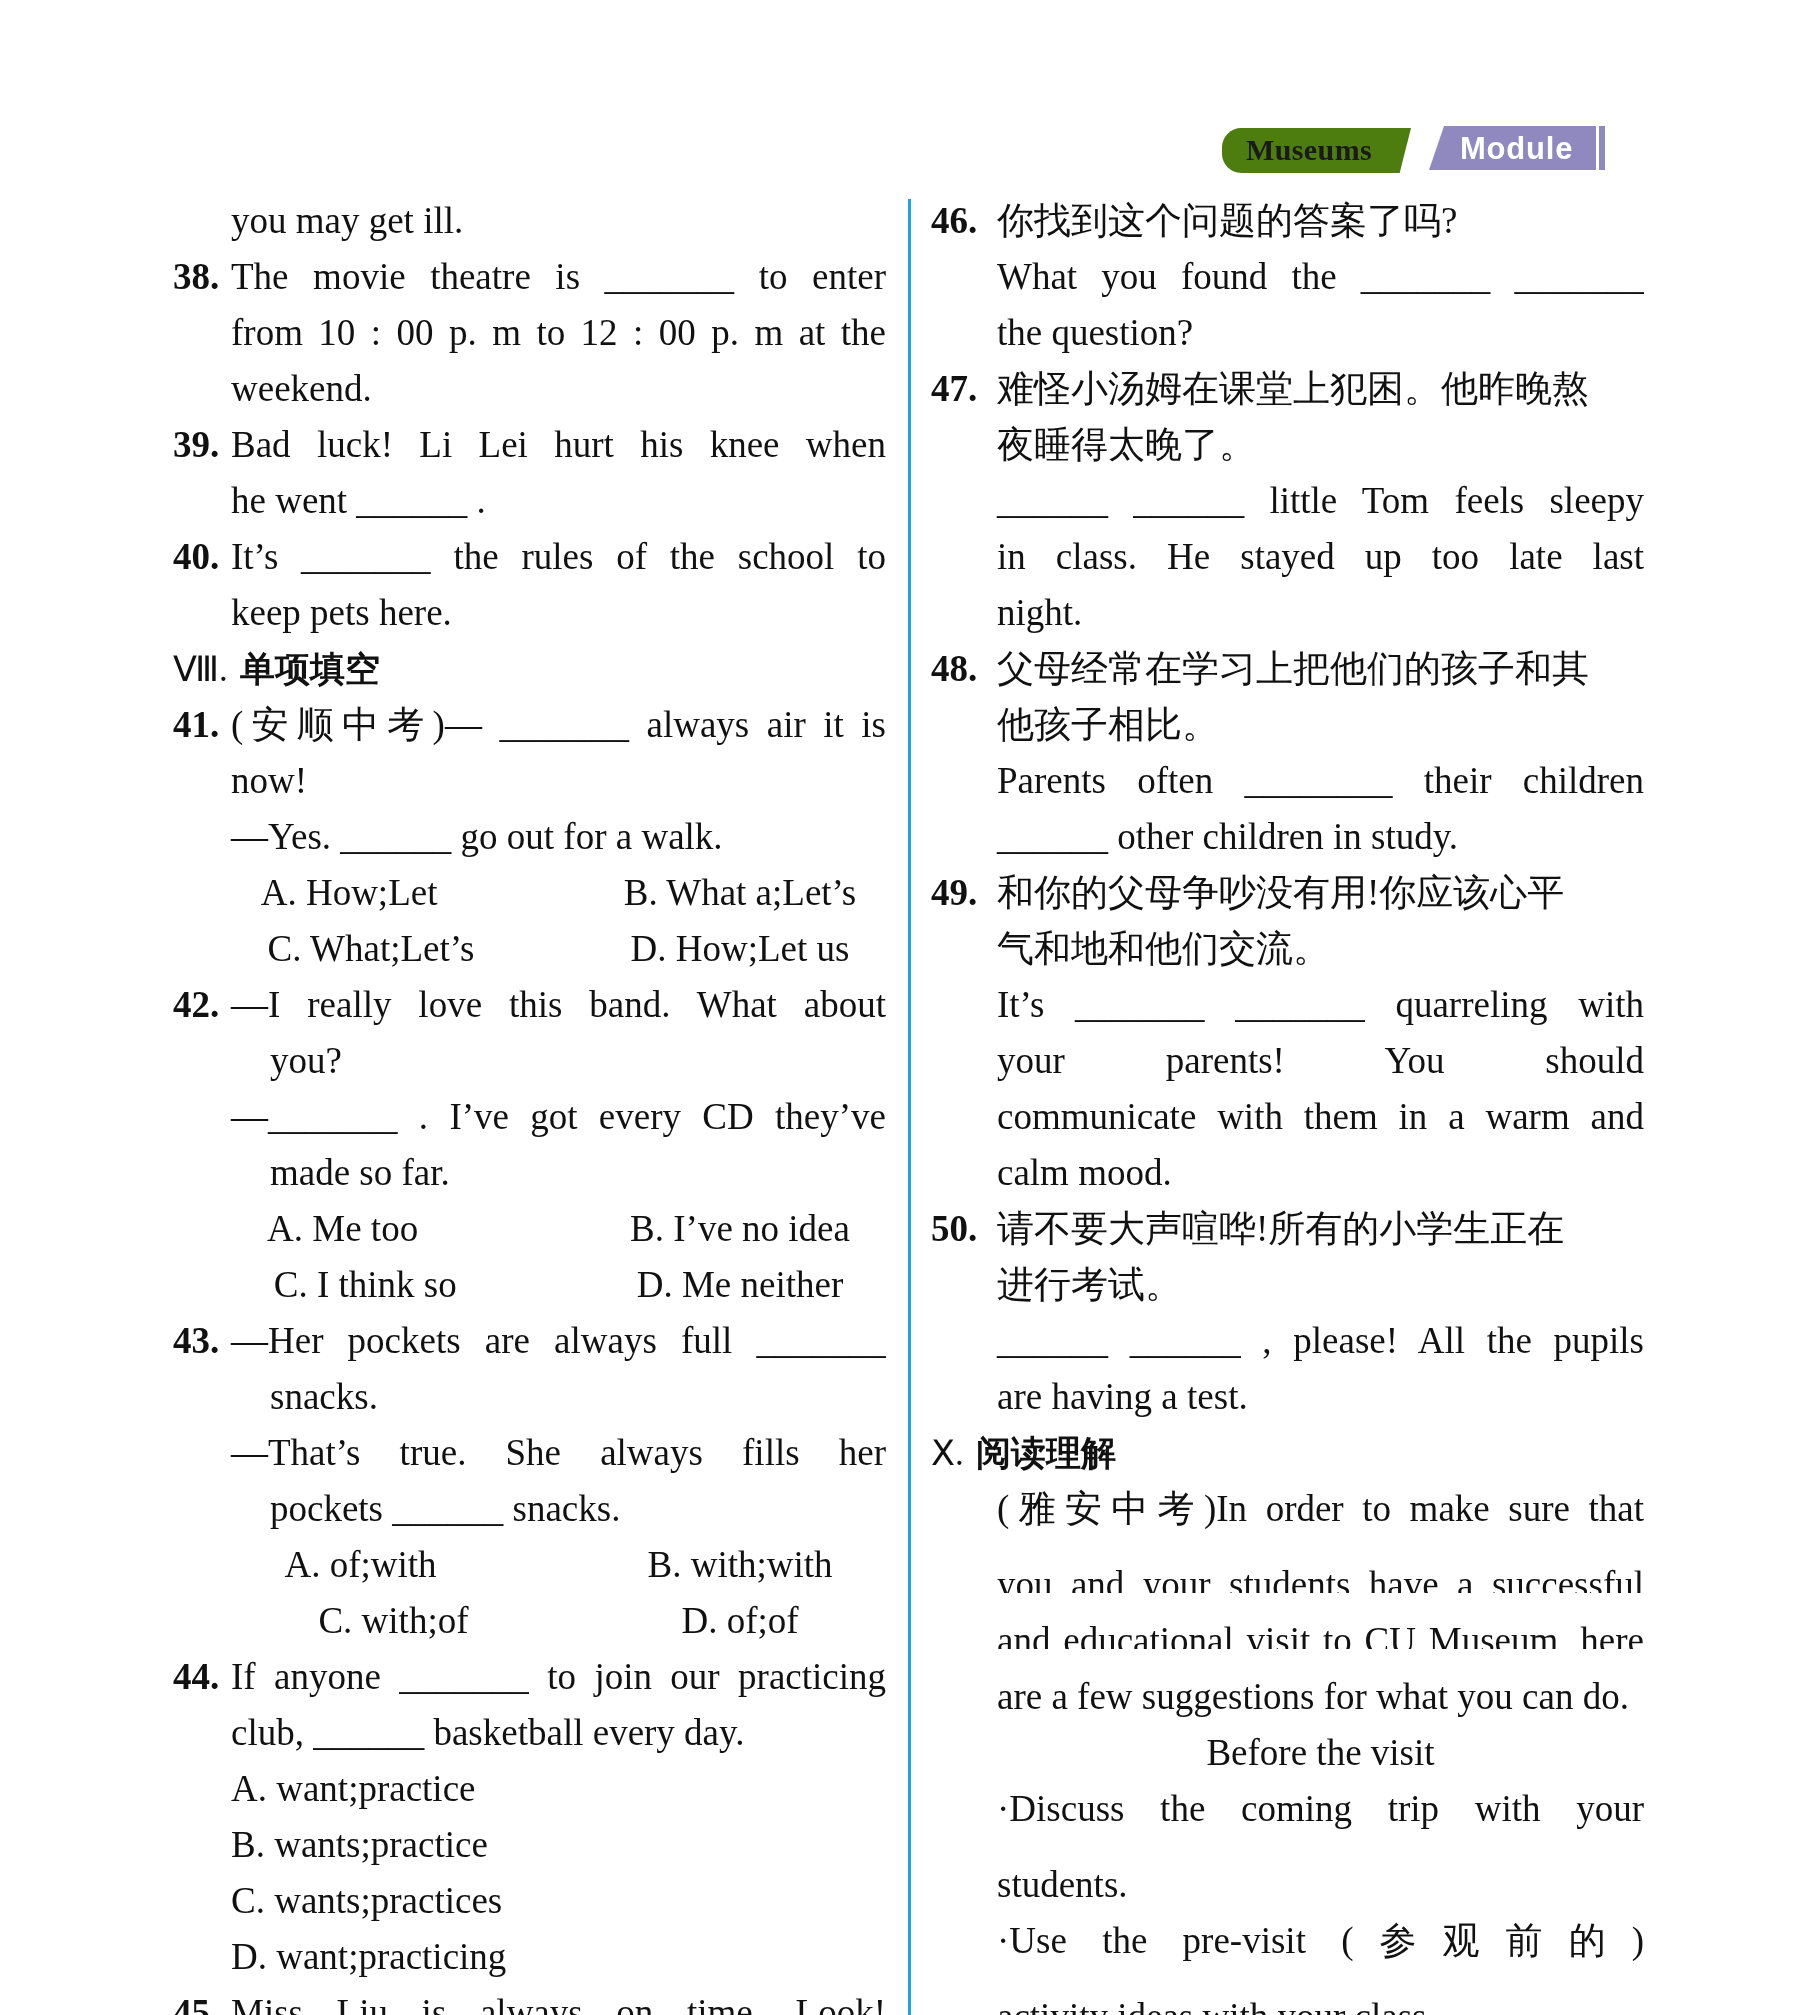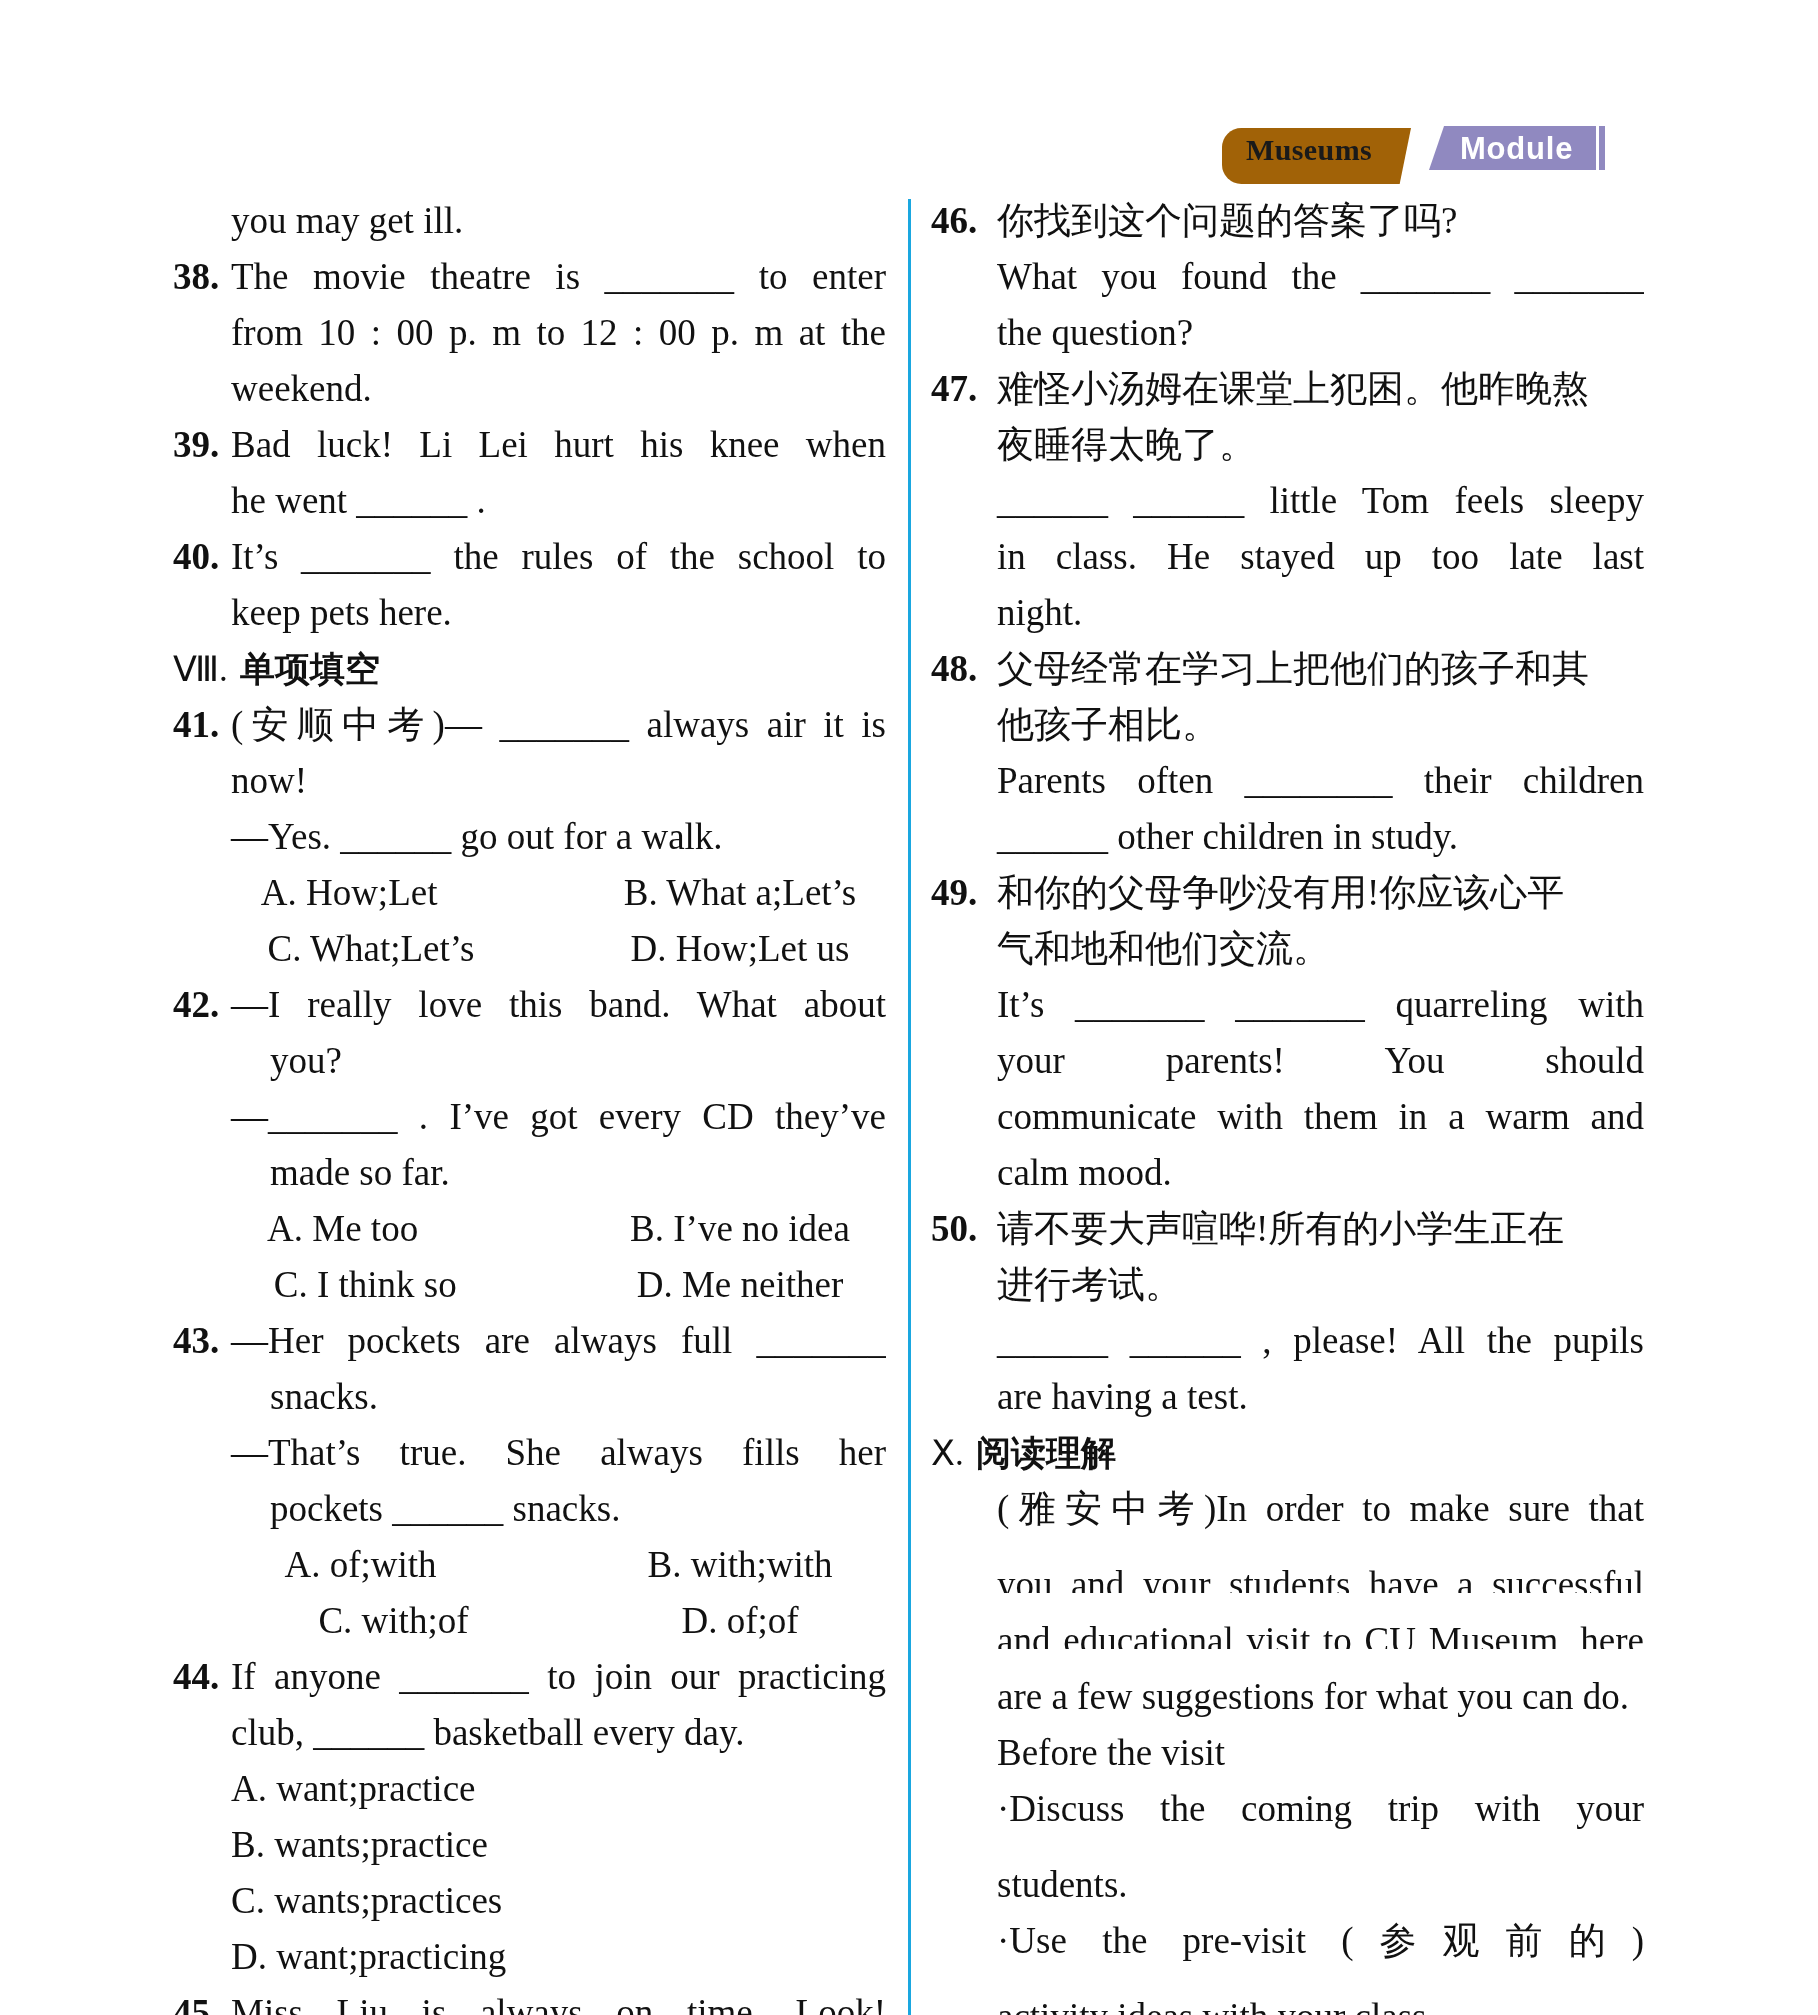--- a/index.html
+++ b/index.html
@@ -1,19 +1,19 @@
 <!DOCTYPE html>
 <html style="font-size:6.4px"><head>
 <meta charset="utf-8">
 <style>
   html, body { margin: 0; padding: 0; background: #ffffff; }
   body { width: 1818px; height: 2532px; position: relative; overflow: hidden;
          font-family: "Liberation Serif", "DejaVu Serif", serif; color: #111; }
-  .hdr-museums { position: absolute; left: 1222px; top: 128px; width: 189px; height: 56px;
-    background: #a16207; border-radius: 19.3px 0 0 19.3px;
+  .hdr-museums { position: absolute; left: 1222px; top: 128px; width: 189px; height: 45px;
+    background: #4d7c0f; border-radius: 19.3px 0 0 19.3px;
     clip-path: polygon(0 0, 100% 0, 94% 100%, 0 100%); }
   .hdr-museums span { position: absolute; left: 24px; top: 4.8px; font-size: 30px; font-weight: bold;
     font-family: "Liberation Serif", serif; color: #1a1a1a; letter-spacing: 0.4px; }
   .hdr-module { position: absolute; left: 1429px; top: 126px; width: 167px; height: 44px;
     background: #9089c0; clip-path: polygon(9% 0, 100% 0, 100% 100%, 0 100%); }
   .hdr-module span { position: absolute; left: 31px; top: 4.8px; font-size: 31px; font-weight: bold;
     font-family: "Liberation Sans", sans-serif; color: #ffffff; letter-spacing: 0.8px; }
   .hdr-bar { position: absolute; left: 1599px; top: 126px; width: 6.4px; height: 44px; background: #9089c0; }
 
   .divider { position: absolute; left: 908px; top: 199px; width: 2.8px; height: 2162px; background: #1aa7e0; }
@@ -27,21 +27,21 @@
   .num { position: absolute; left: 0; font-weight: bold; font-family: Liberation Serif, serif; }
   .txt { display: block; padding-left: 58px; }
   .right .txt { padding-left: 66px; }
   .ind2 { padding-left: 97px; }
   .sec { font-weight: bold; font-family: "DejaVu Sans", sans-serif; font-size: 35px; }
   .sec .roman { font-family: "Liberation Serif", serif; font-weight: normal; }
   .opt-row { display: flex; justify-content: center; }
   .opt { display: inline-block; }
   .opt.a { width: 363px; }
   .para { padding-left: 0; margin-top: 20px; }
-  .para-ind { padding-left: 81px; }
+  .para-ind { padding-left: 81px; text-align: center; }
 </style>
 </head>
 <body>
 
 <div class="hdr-museums">
   <span>Museums</span>
 </div>
 <div class="hdr-module">
   <span>Module 5</span>
 </div>

